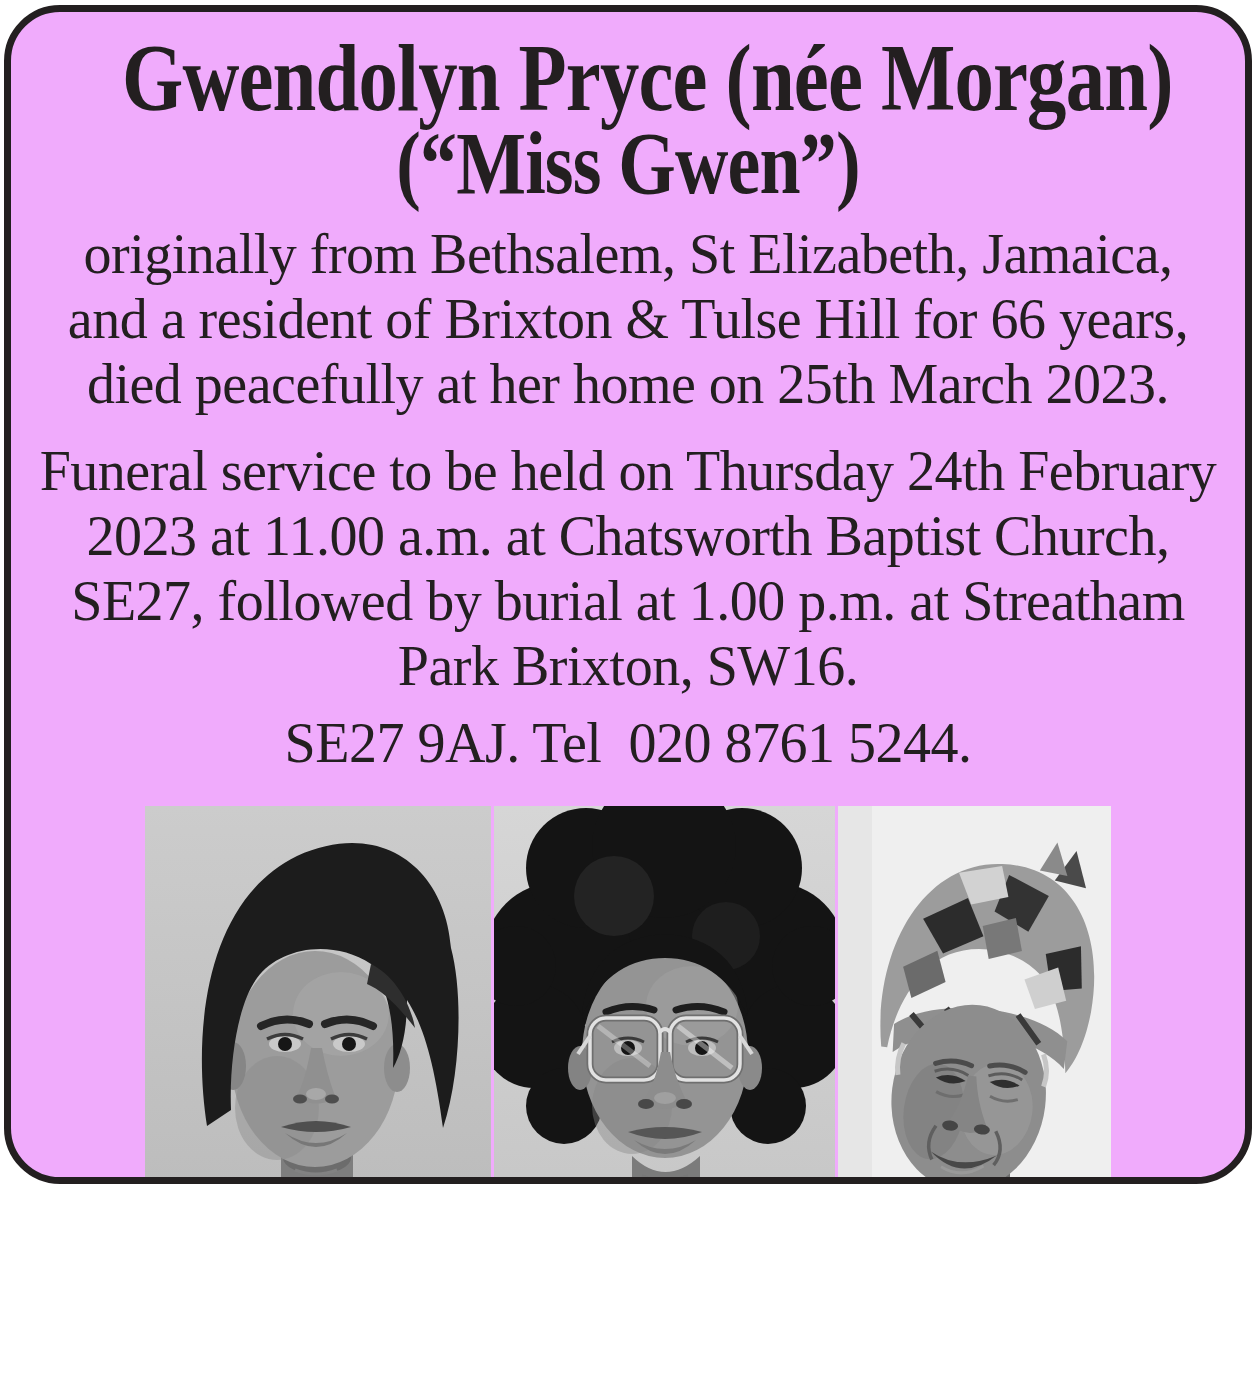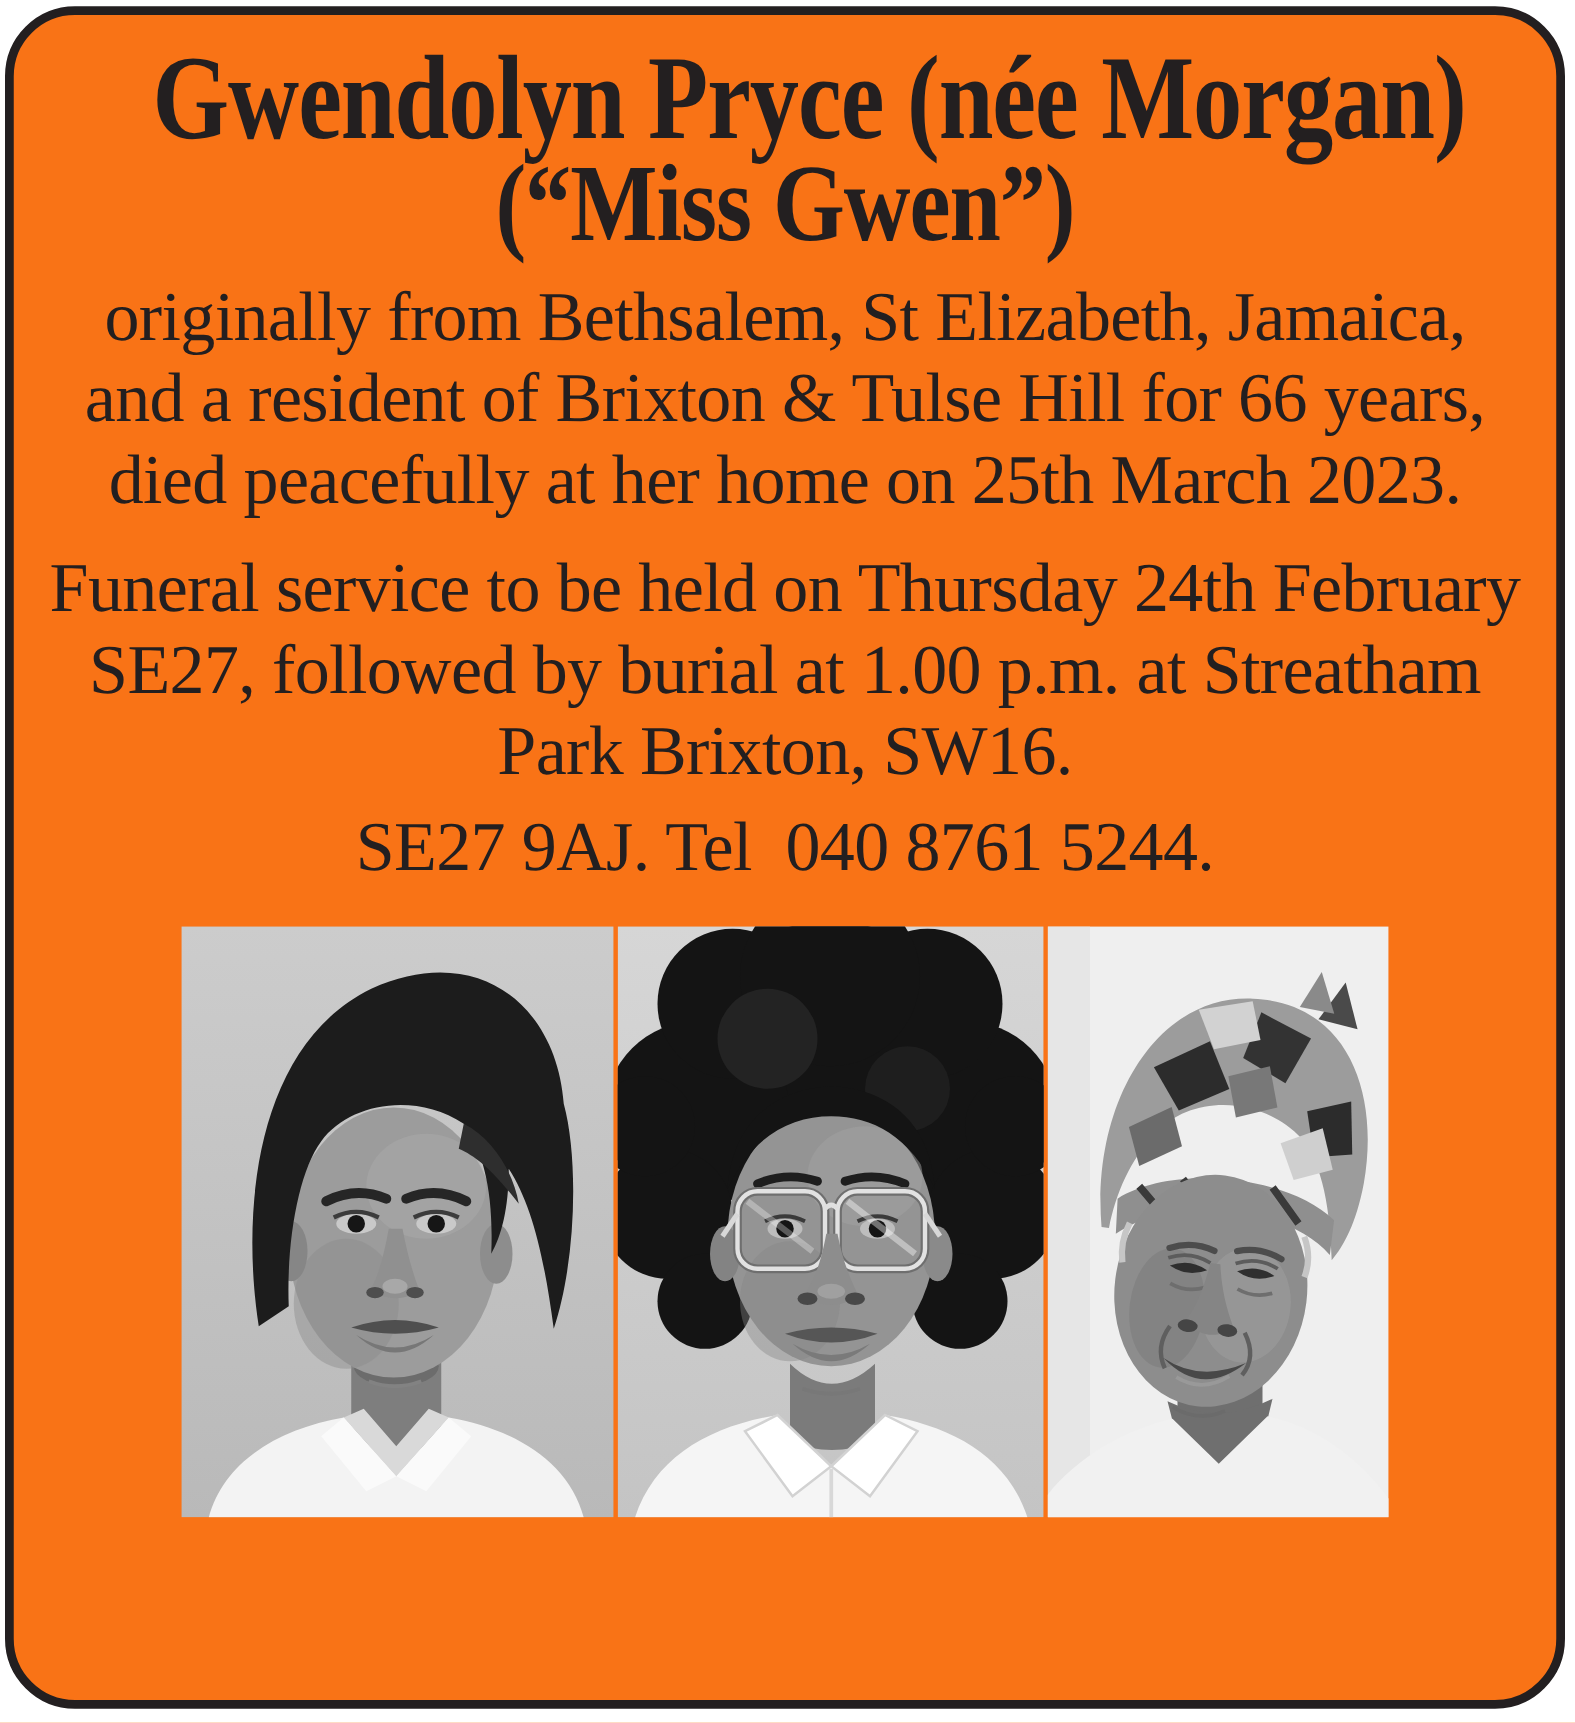--- a/index.html
+++ b/index.html
@@ -13,27 +13,27 @@
     position: relative;
     overflow: hidden;
     font-family: "Liberation Serif", serif;
     color: #231f20;
   }
   .card {
     position: absolute;
     left: 4px;
     top: 5px;
     width: 1248px;
-    height: 1362px;
+    height: 1179px;
     box-sizing: border-box;
     border: 7px solid #231f20;
     border-radius: 56px;
     text-align: center;
     overflow: hidden;
-    background: #f97316;
+    background: #f0abfc;
   }
   .title {
     margin-top: 16px;
     font-size: 96px;
     font-weight: bold;
     line-height: 1.04;
     white-space: nowrap;
     transform: scaleX(0.82);
     transform-origin: 50% 50%;
     letter-spacing: -1px;
@@ -84,26 +84,27 @@
   <div class="subtitle">(“Miss Gwen”)</div>
 
   <div class="para para-1">
     <div class="tline">originally from Bethsalem, St Elizabeth, Jamaica,</div>
     <div class="tline">and a resident of Brixton &amp; Tulse Hill for 66 years,</div>
     <div class="tline">died peacefully at her home on 25th March 2023.</div>
   </div>
 
   <div class="para para-2">
     <div class="tline">Funeral service to be held on Thursday 24th February</div>
+    <div class="tline">2023 at 11.00 a.m. at Chatsworth Baptist Church,</div>
     <div class="tline">SE27, followed by burial at 1.00 p.m. at Streatham</div>
     <div class="tline">Park Brixton, SW16.</div>
   </div>
 
   <div class="para para-3">
-    <div class="tline">SE27 9AJ. Tel  040 8761 5244.</div>
+    <div class="tline">SE27 9AJ. Tel  020 8761 5244.</div>
   </div>
 
   <div class="photos">
 
     <figure class="photo photo-1" role="img" aria-label="Black-and-white studio portrait of Gwendolyn as a young woman with swept-up dark hair and a white blouse">
       <svg viewBox="0 0 346 473">
         <defs>
           <linearGradient id="p1bg" x1="0" y1="0" x2="0" y2="1">
             <stop offset="0" stop-color="#cccccc"></stop>
               <stop offset="1" stop-color="#b9b9b9"></stop>

